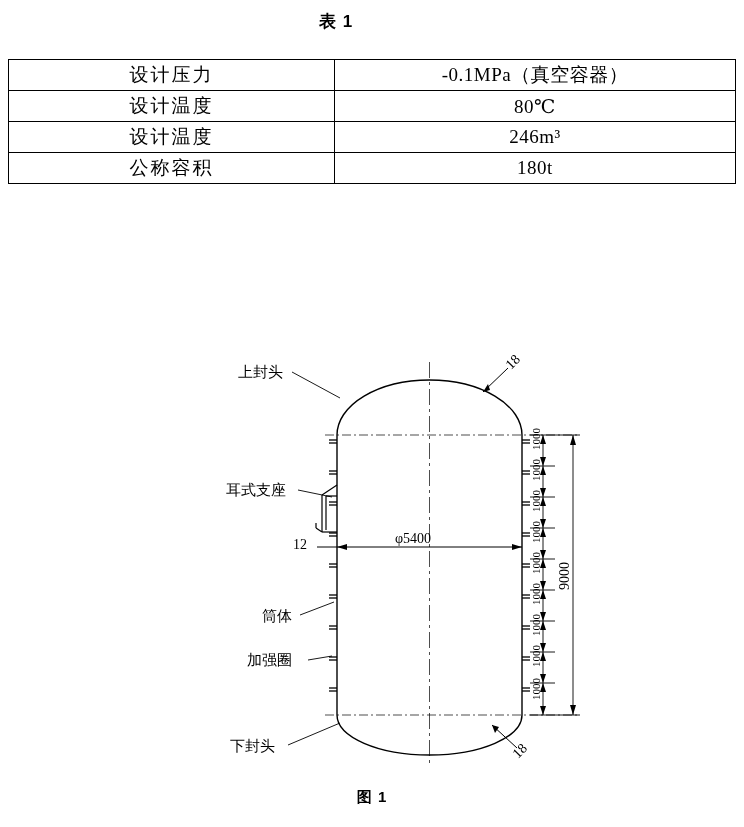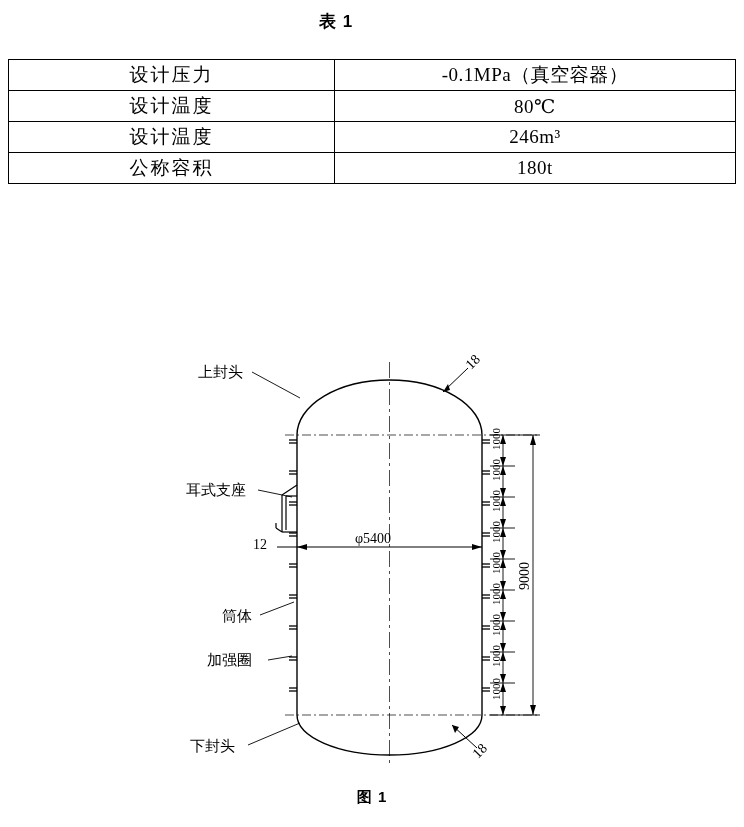--- a/index.html
+++ b/index.html
@@ -61,20 +61,21 @@
     margin-left: 36px;
   }
 
   
   .drawing {
     position: absolute;
     top: 340px;
     left: 0;
     width: 592px;
     height: 440px;
+    padding-left: 40px;
   }
   .drawing svg {
     display: block;
   }
 
   
   .figure-caption {
     position: absolute;
     top: 788px;
     left: 0;

